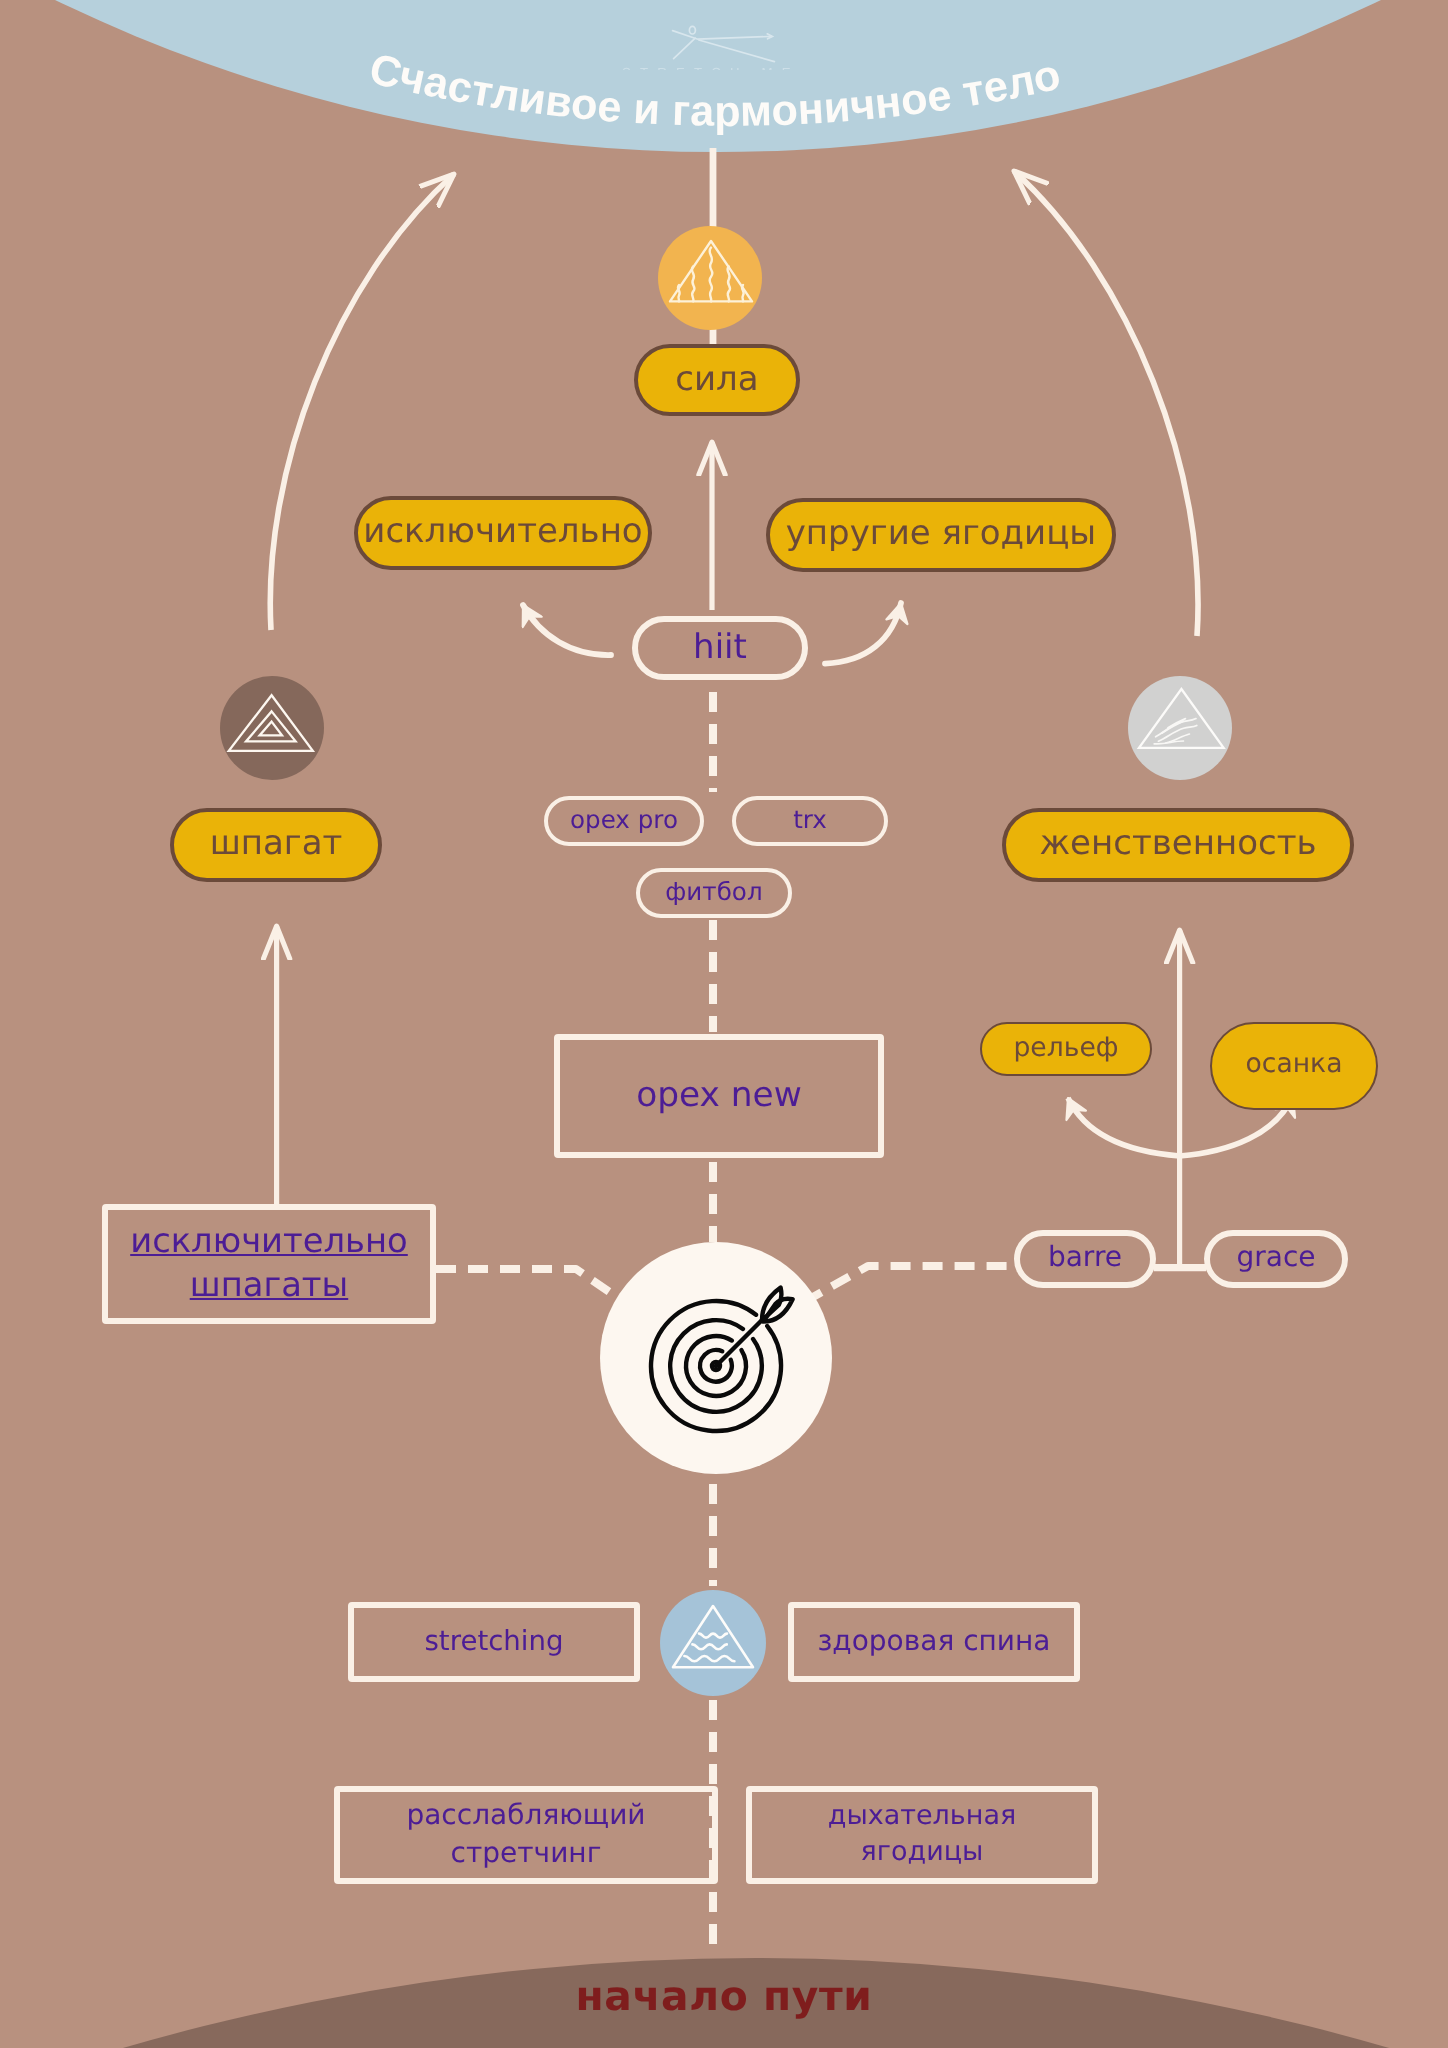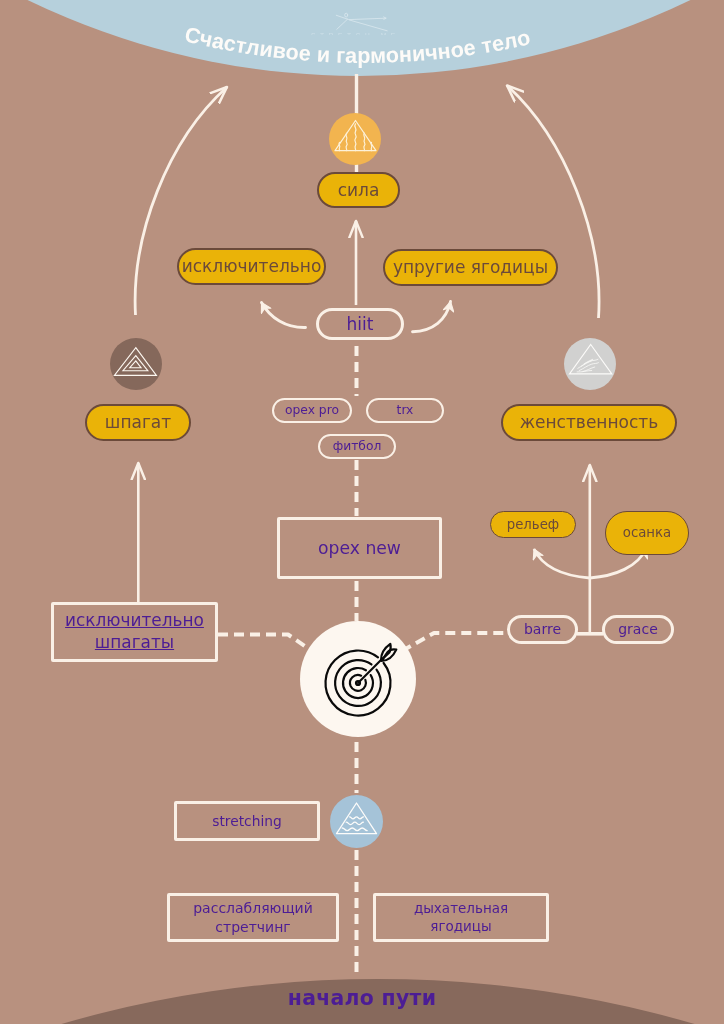--- a/index.html
+++ b/index.html
@@ -30,42 +30,42 @@
 
   
   text.title{font-family:"Liberation Sans",sans-serif;font-size:21.6px;font-weight:bold;fill:#fdfbf8;letter-spacing:0.1px;}
 
   
   #logo{position:absolute;left:304px;top:3px;width:116px;height:32px;}
   #logo>svg{display:block;width:100%;height:100%;}
 
   
   #footer-label{position:absolute;left:0;top:986px;width:724px;text-align:center;
-      font-family:"DejaVu Sans",sans-serif;font-size:20.4px;font-weight:bold;color:#4c1d95;
+      font-family:"DejaVu Sans",sans-serif;font-size:20.4px;font-weight:bold;color:#7f1d1d;
       letter-spacing:.3px;}
 
   
   #n-sila{left:317px;top:172px;width:83px;height:36px;}
   #n-vyn{left:177px;top:248px;width:149px;height:37px;}
   #n-yag{left:383px;top:249px;width:175px;height:37px;align-items:center;}
   #n-hiit{left:316px;top:308px;width:88px;height:32px;}
   #n-opexpro{left:272px;top:398px;width:80px;height:25px;}
   #n-trx{left:366px;top:398px;width:78px;height:25px;text-align:center;}
   #n-fitbol{left:318px;top:434px;width:78px;height:25px;}
   #n-shpagat{left:85px;top:404px;width:106px;height:37px;}
   #n-zhen{left:501px;top:404px;width:176px;height:37px;}
   #n-opexnew{left:277px;top:517px;width:165px;height:62px;}
   #n-isk{left:51px;top:602px;width:167px;height:60px;text-decoration:underline;}
   #n-relief{left:490px;top:511px;width:86px;height:27px;}
   #n-osanka{left:605px;top:511px;width:84px;height:44px;}
   #n-barre{left:507px;top:615px;width:71px;height:29px;font-size:14px;}
   #n-grace{left:602px;top:615px;width:72px;height:29px;font-size:14px;}
   #n-stretching{left:174px;top:801px;width:146px;height:40px;font-size:13.8px;}
   #n-spina{left:394px;top:801px;width:146px;height:40px;font-size:14px;}
-  #n-rassl{left:167px;top:893px;width:172px;height:49px;font-size:14px;line-height:1.3;}
+  #n-rassl{left:167px;top:893px;width:192px;height:49px;font-size:14px;line-height:1.3;}
   #n-dyh{left:373px;top:893px;width:176px;height:49px;font-size:13.5px;line-height:1.3;}
   #n-isk{font-size:16.9px;line-height:1.3;}
   #n-opexnew{font-size:17.2px;}
   #n-relief,#n-osanka{font-size:13.3px;}
 
   
   #ic-sila{left:329px;top:113px;width:52px;height:52px;background:#f2b44f;}
   #ic-shpagat{left:110px;top:338px;width:52px;height:52px;background:#85685b;}
   #ic-zhen{left:564px;top:338px;width:52px;height:52px;background:#d1d1d0;}
   #ic-water{left:330px;top:795px;width:53px;height:53px;background:#a5c3d8;}
@@ -235,20 +235,23 @@
     </div>
   <div class="pill outline" id="n-barre">
       <span>barre</span>
     </div>
   <div class="pill outline" id="n-grace">
       <span>grace</span>
     </div>
   <div class="pill outline box" id="n-stretching">
       <span>stretching</span>
     </div>
+  <div class="pill outline box" id="n-spina">
+      <span>здоровая спина</span>
+    </div>
   <div class="pill outline box two" id="n-rassl">
       <span class="ml">расслабляющий
 стретчинг</span>
     </div>
   <div class="pill outline box two" id="n-dyh">
       <span class="ml">дыхательная
 ягодицы</span>
     </div>
 
   <svg class="layer" viewBox="0 0 724 1024">

